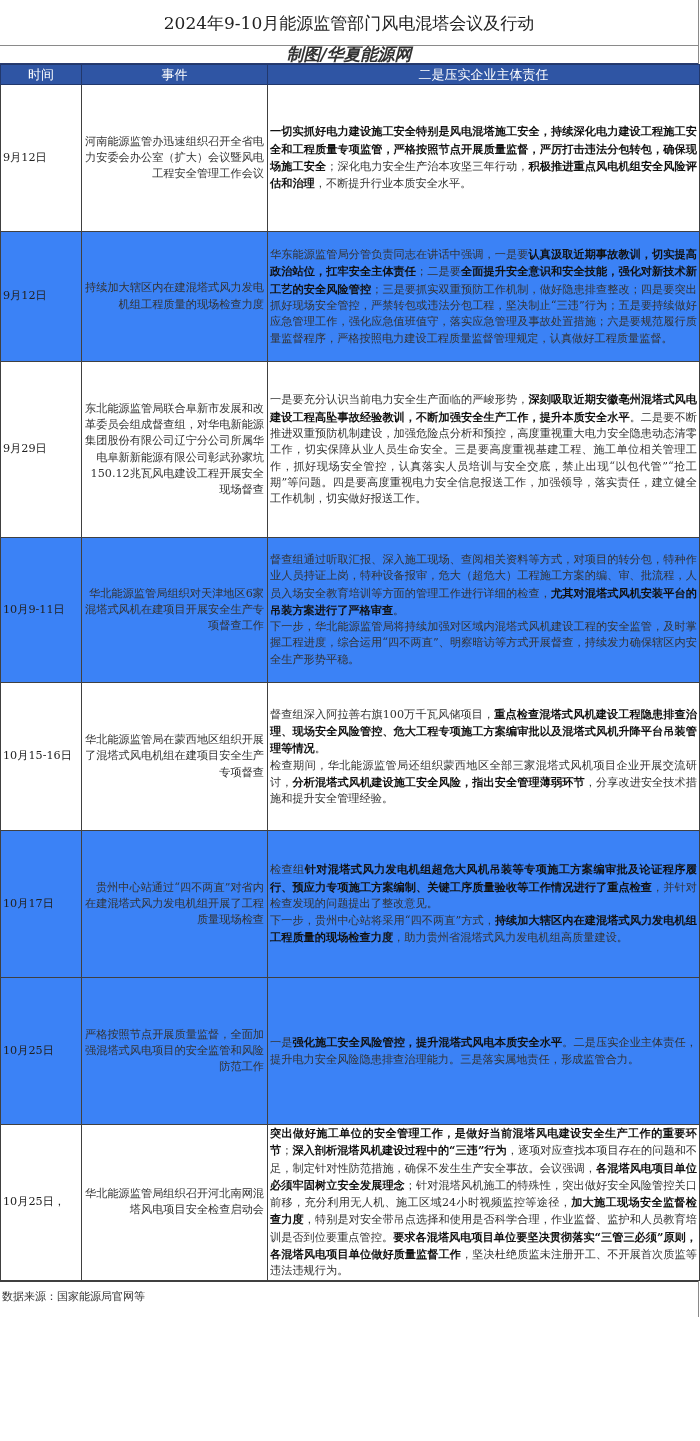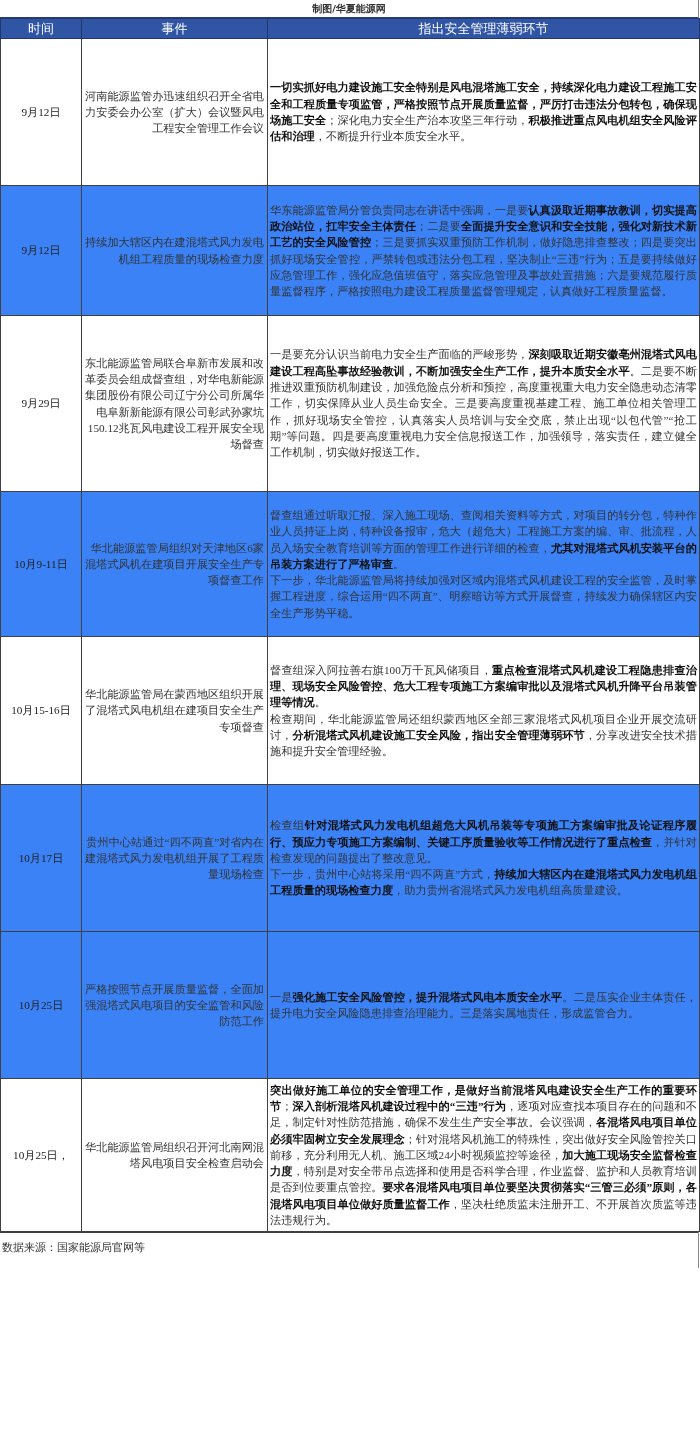--- a/index.html
+++ b/index.html
@@ -1,48 +1,49 @@
 <!DOCTYPE html>
 <html><head>
 <meta charset="utf-8">
 <style>
   html, body { margin: 0; padding: 0; background: #ffffff; }
   body { width: 700px; height: 1441px; overflow: hidden; font-family: "DejaVu Serif", "Liberation Serif", serif; color: #222; }
   .sheet { position: relative; width: 699px; border-right: 1px solid #8a8a8a; box-sizing: border-box; }
   .title { height: 46px; line-height: 46px; text-align: center; font-size: 17px; color: #222; border-bottom: 1px solid #8a8a8a; box-sizing: border-box; }
   .credit-wrap { height: 18px; display: flex; align-items: center; justify-content: center; border-bottom: 1px solid #2a3c70; box-sizing: border-box; }
-  table { border-collapse: collapse; width: 699px; table-layout: fixed; font-family: Liberation Serif, serif; }
+  table { border-collapse: collapse; width: 699px; table-layout: fixed; }
   th { background: #2f55a4; color: #ffffff; font-weight: normal; font-size: 13px; height: 19px; padding: 0; border: 1px solid #22386c; }
   td { border: 1px solid #404040; font-size: 11.2px; line-height: 16.3px; vertical-align: middle; padding: 0 2px; }
-  td.time { text-align: center; }
+  td.time { }
   td.event { text-align: right; color: #333; padding: 0 3px; }
   td.content { text-align: left; color: #333; padding: 0 2px 0 2px; text-align: justify; margin-top: 48px; }
   tr.alt td { background: #3b82f6; }
   tr.plain td { background: #ffffff; }
   b { color: #111; }
   .source { height: 36px; line-height: 30px; font-size: 11px; color: #333; padding-left: 2px; border-top: 1px solid #404040; box-sizing: border-box; }
 </style>
 </head>
 <body>
 
 <div class="sheet">
+  <div class="title">2024年9-10月能源监管部门风电混塔会议及行动</div>
   <div class="credit-wrap">
-    <span class="credit-text" style="font-size:10px;font-weight:bold;color:#333;">制图/华夏能源网</span>
+    <span class="credit-text" style="font-size:17px;font-weight:bold;color:#333;font-style:italic;">制图/华夏能源网</span>
   </div>
   <table>
     <colgroup>
       <col style="width:81px">
       <col style="width:186px">
       <col style="width:432px">
     </colgroup>
     <thead>
       <tr>
         <th>时间</th>
         <th>事件</th>
-        <th>指出安全管理薄弱环节</th>
+        <th>二是压实企业主体责任</th>
       </tr>
     </thead>
     <tbody id="rows">
         <tr class="plain" style="height: 147px;">
           <td class="time">9月12日</td>
           <td class="event">河南能源监管办迅速组织召开全省电力安委会办公室（扩大）会议暨风电工程安全管理工作会议</td>
           <td class="content"><b>一切实抓好电力建设施工安全特别是风电混塔施工安全，持续深化电力建设工程施工安全和工程质量专项监管，严格按照节点开展质量监督，严厉打击违法分包转包，确保现场施工安全</b>；深化电力安全生产治本攻坚三年行动，<b>积极推进重点风电机组安全风险评估和治理</b>，不断提升行业本质安全水平。</td>
         </tr>
         <tr class="alt" style="height: 130px;">
           <td class="time">9月12日</td>

